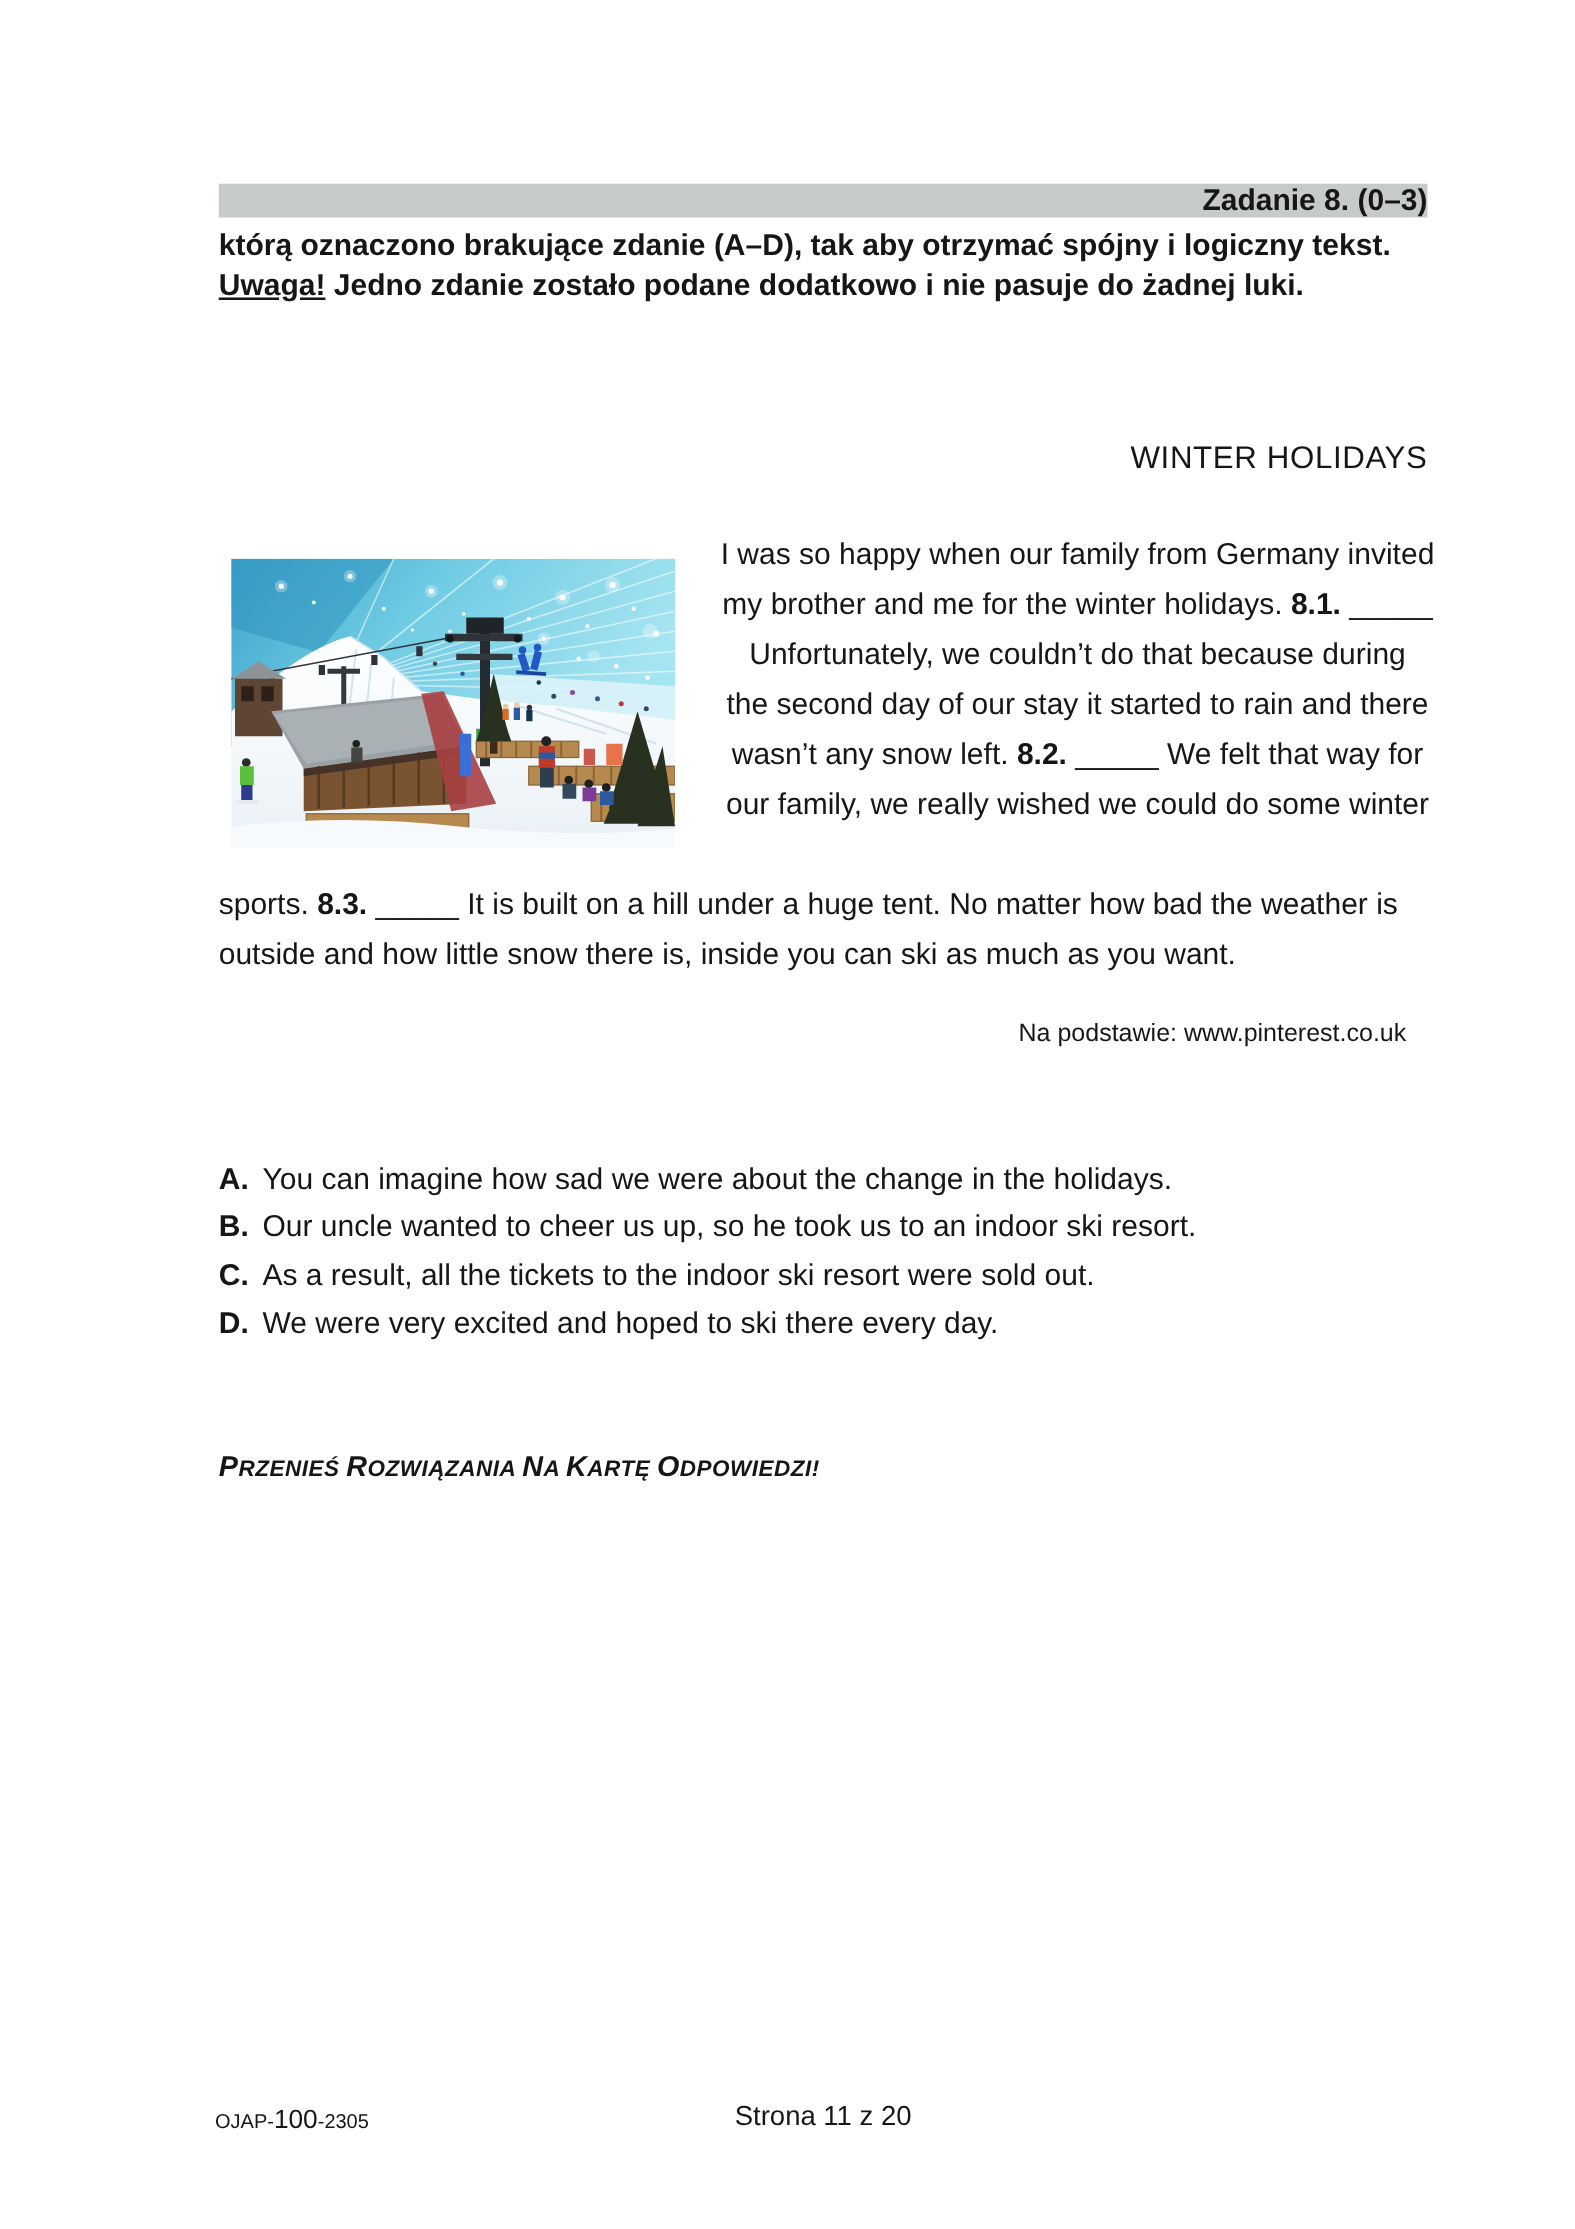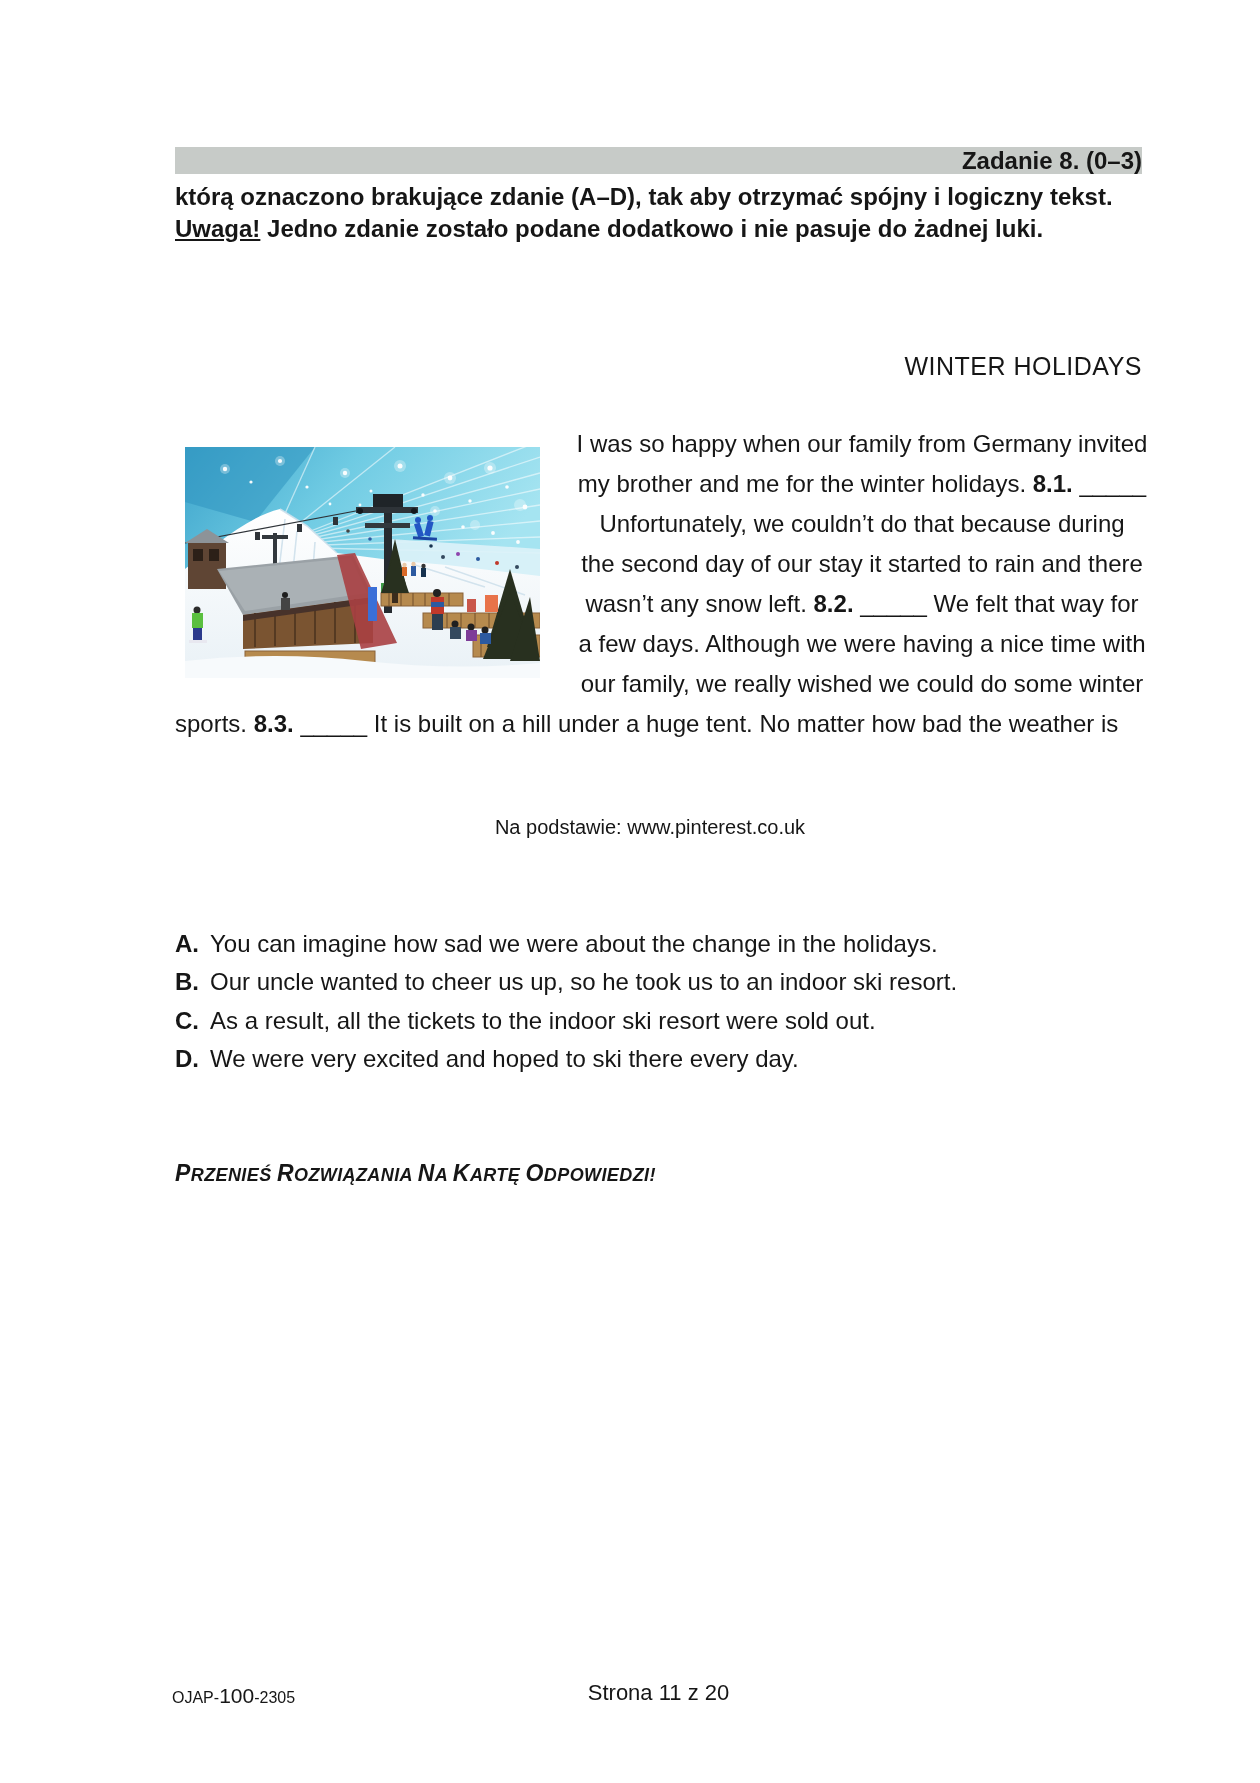--- a/index.html
+++ b/index.html
@@ -15,21 +15,21 @@
 
   .title{position:absolute;left:175px;top:352px;width:967px;text-align:right;font-size:25px;letter-spacing:0.5px;}
 
   .photo{position:absolute;left:185px;top:447px;width:355px;height:231px;}
 
   .beside{position:absolute;left:557px;top:424px;width:610px;font-size:24px;text-align:center;}
   .beside .tline{height:40px;line-height:40px;white-space:nowrap;}
   .fullw{position:absolute;left:175px;top:704px;width:990px;font-size:24px;}
   .fullw .tline{height:40px;line-height:40px;white-space:nowrap;}
 
-  .source{position:absolute;left:175px;top:816px;width:950px;text-align:center;font-size:20px;}
+  .source{position:absolute;left:175px;top:816px;width:950px;text-align:right;font-size:20px;}
 
   .options{position:absolute;left:175px;top:925px;width:990px;font-size:24px;}
   .opt-row{height:38.3px;line-height:38.3px;white-space:nowrap;}
   .opt-label{display:inline-block;width:35px;font-weight:bold;}
 
   .transfer{position:absolute;left:175px;top:1160px;width:990px;font-weight:bold;font-style:italic;letter-spacing:0.4px;}
   .tn-big{font-size:23px;}
   .tn-sm{font-size:18px;}
 
   .footer-code{position:absolute;left:172px;top:1684px;white-space:nowrap;}
@@ -264,25 +264,25 @@
 
     <path d="M0,214 Q90,204 180,214 T355,216 L355,231 L0,231 Z" fill="#f7fafc"></path>
   </svg>
 
   <div class="beside">
       <div class="tline"><span>I was so happy when our family from Germany invited</span></div>
       <div class="tline"><span>my brother and me for the winter holidays. </span><span style="font-weight: bold;">8.1.</span><span> _____</span></div>
       <div class="tline"><span>Unfortunately, we couldn’t do that because during</span></div>
       <div class="tline"><span>the second day of our stay it started to rain and there</span></div>
       <div class="tline"><span>wasn’t any snow left. </span><span style="font-weight: bold; margin-top: 42px;">8.2.</span><span> _____ We felt that way for</span></div>
-      <div class="tline"><span>a few days. Although we were having a nice time with</span></div>
       <div class="tline"><span>our family, we really wished we could do some winter</span></div>
     </div>
   <div class="fullw">
       <div class="tline"><span>sports. </span><span style="font-weight: bold;">8.3.</span><span> _____ It is built on a hill under a huge tent. No matter how bad the weather is</span></div>
+      <div class="tline"><span>outside and how little snow there is, inside you can ski as much as you want.</span></div>
     </div>
 
   <div class="source">Na podstawie: www.pinterest.co.uk</div>
 
   <div class="options">
       <div class="opt-row"><span class="opt-label">A.</span><span>You can imagine how sad we were about the change in the holidays.</span></div>
       <div class="opt-row"><span class="opt-label">B.</span><span>Our uncle wanted to cheer us up, so he took us to an indoor ski resort.</span></div>
       <div class="opt-row"><span class="opt-label">C.</span><span>As a result, all the tickets to the indoor ski resort were sold out.</span></div>
       <div class="opt-row"><span class="opt-label">D.</span><span>We were very excited and hoped to ski there every day.</span></div>
     </div>

